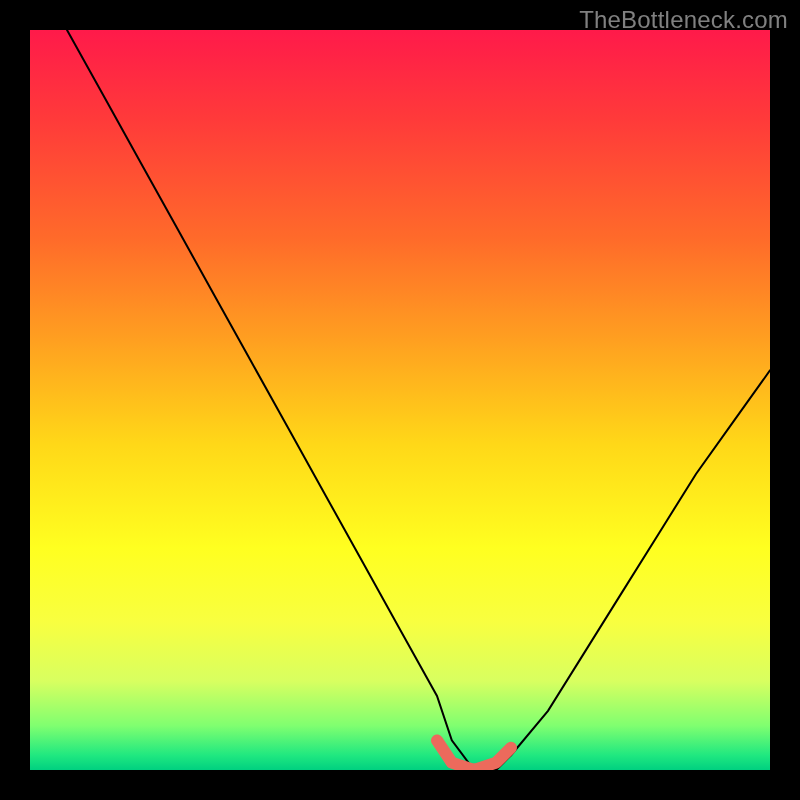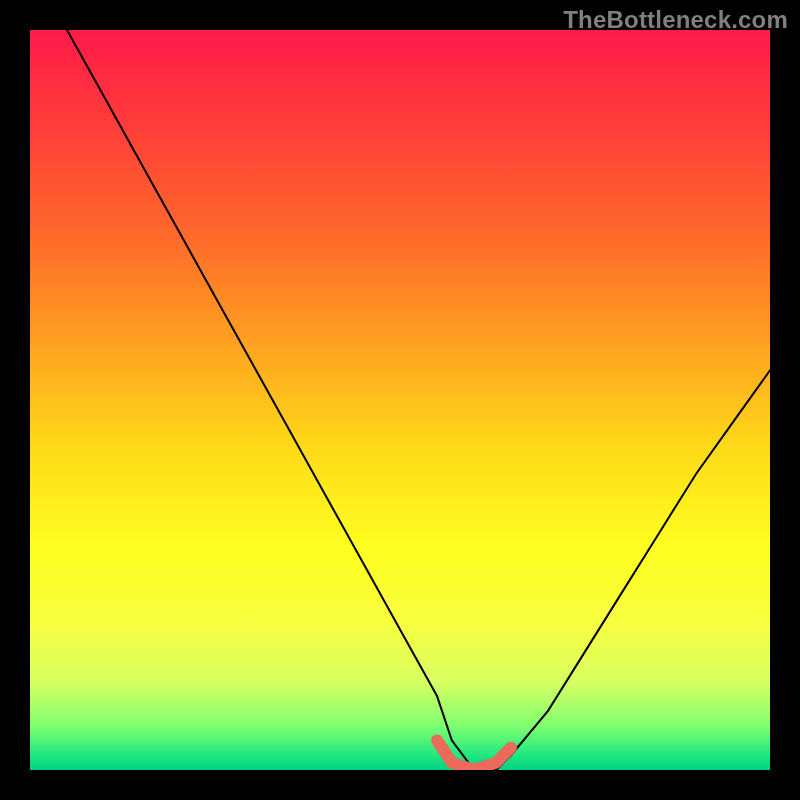--- a/index.html
+++ b/index.html
@@ -31,21 +31,21 @@
       #20e880 98%,
       #00d080 100%
     );
   }
   .watermark {
     position: absolute;
     top: 6px;
     right: 12px;
     font-size: 24px;
     color: #808080;
-    font-weight: 700;
+    font-weight: 400;
     letter-spacing: 0.2px;
     z-index: 10;
   }
   svg.curves {
     position: absolute;
     left: 0;
     top: 0;
     width: 740px;
     height: 740px;
   }

